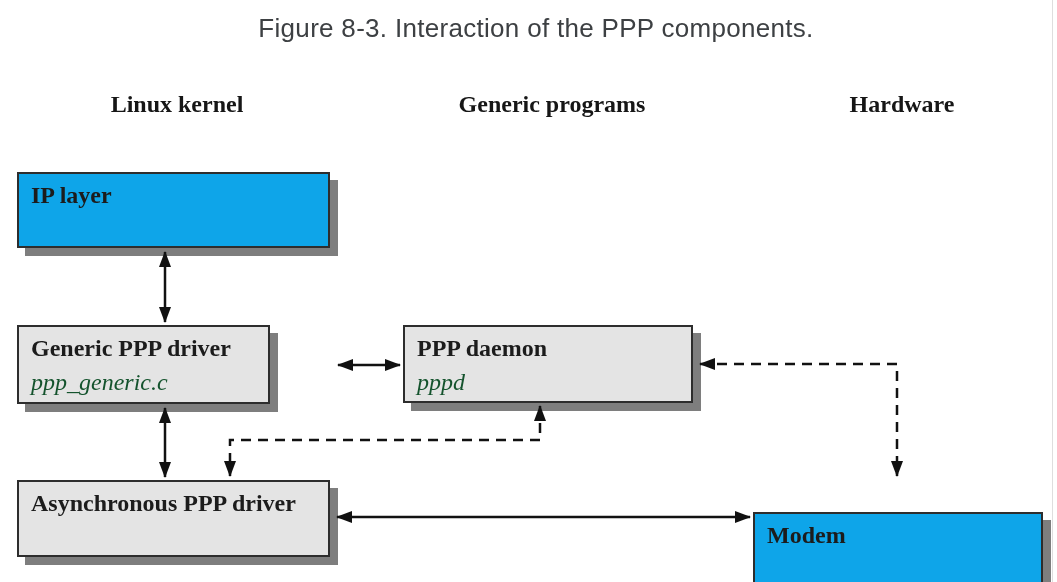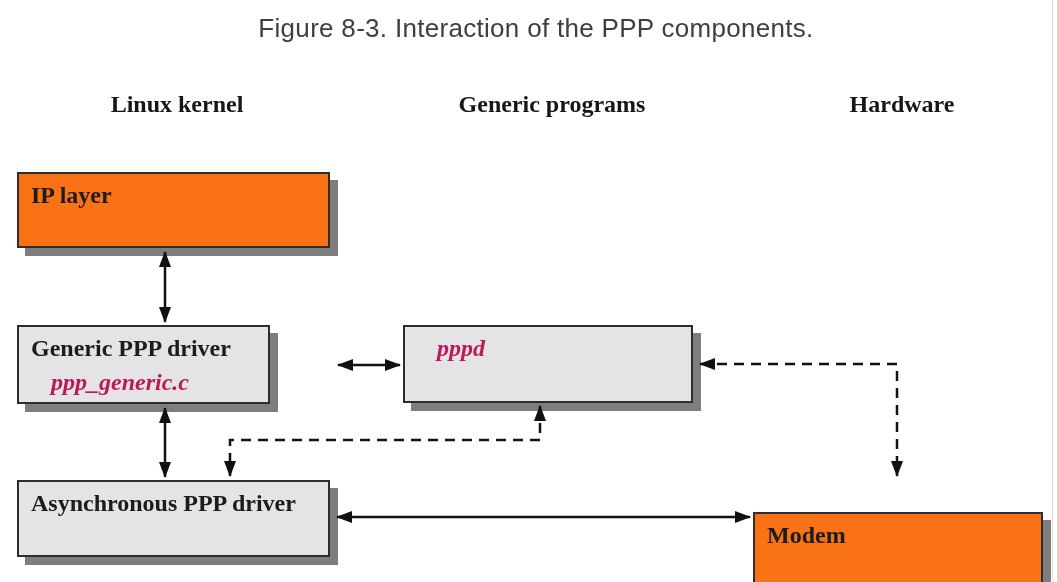--- a/index.html
+++ b/index.html
@@ -37,40 +37,39 @@
   .col-hardware { left: 902px; }
 
   .node {
     position: absolute;
     box-sizing: border-box;
     border: 2px solid #2d2d2d;
     box-shadow: 8px 8px 0 0 #7e7e7e;
     padding: 4px 12px;
     z-index: 1;
   }
-  .fill-white { background: #f97316; }
+  .fill-white { background: #0ea5e9; }
   .fill-gray  { background: #e4e4e4; }
 
   .node .title {
     display: block;
     font-size: 24px;
     font-weight: bold;
     line-height: 34px;
     color: #1c1c1c;
     white-space: nowrap;
   }
   .node .subtitle {
     display: block;
     font-size: 24px;
-    font-weight: bold;
+    font-weight: normal;
     font-style: italic;
     line-height: 34px;
-    color: #be185d;
+    color: #14532d;
     white-space: nowrap;
-    margin-left: 20px;
   }
 
   #node-ip      { left: 17px;  top: 172px; width: 313px; height: 76px; }
   #node-generic { left: 17px;  top: 325px; width: 253px; height: 79px; }
   #node-daemon  { left: 403px; top: 325px; width: 290px; height: 78px; }
   #node-async   { left: 17px;  top: 480px; width: 313px; height: 77px; }
   #node-modem   { left: 753px; top: 480px; width: 290px; height: 78px; margin-top: 32px; }
 
   .arrow-layer {
     position: absolute;
@@ -102,20 +101,21 @@
 <div id="node-ip" class="node fill-white">
   <span class="title">IP layer</span>
 </div>
 
 <div id="node-generic" class="node fill-gray">
   <span class="title">Generic PPP driver</span>
   <span class="subtitle">ppp_generic.c</span>
 </div>
 
 <div id="node-daemon" class="node fill-gray">
+  <span class="title">PPP daemon</span>
   <span class="subtitle">pppd</span>
 </div>
 
 <div id="node-async" class="node fill-gray">
   <span class="title">Asynchronous PPP driver</span>
 </div>
 
 <div id="node-modem" class="node fill-white">
   <span class="title">Modem</span>
 </div>

